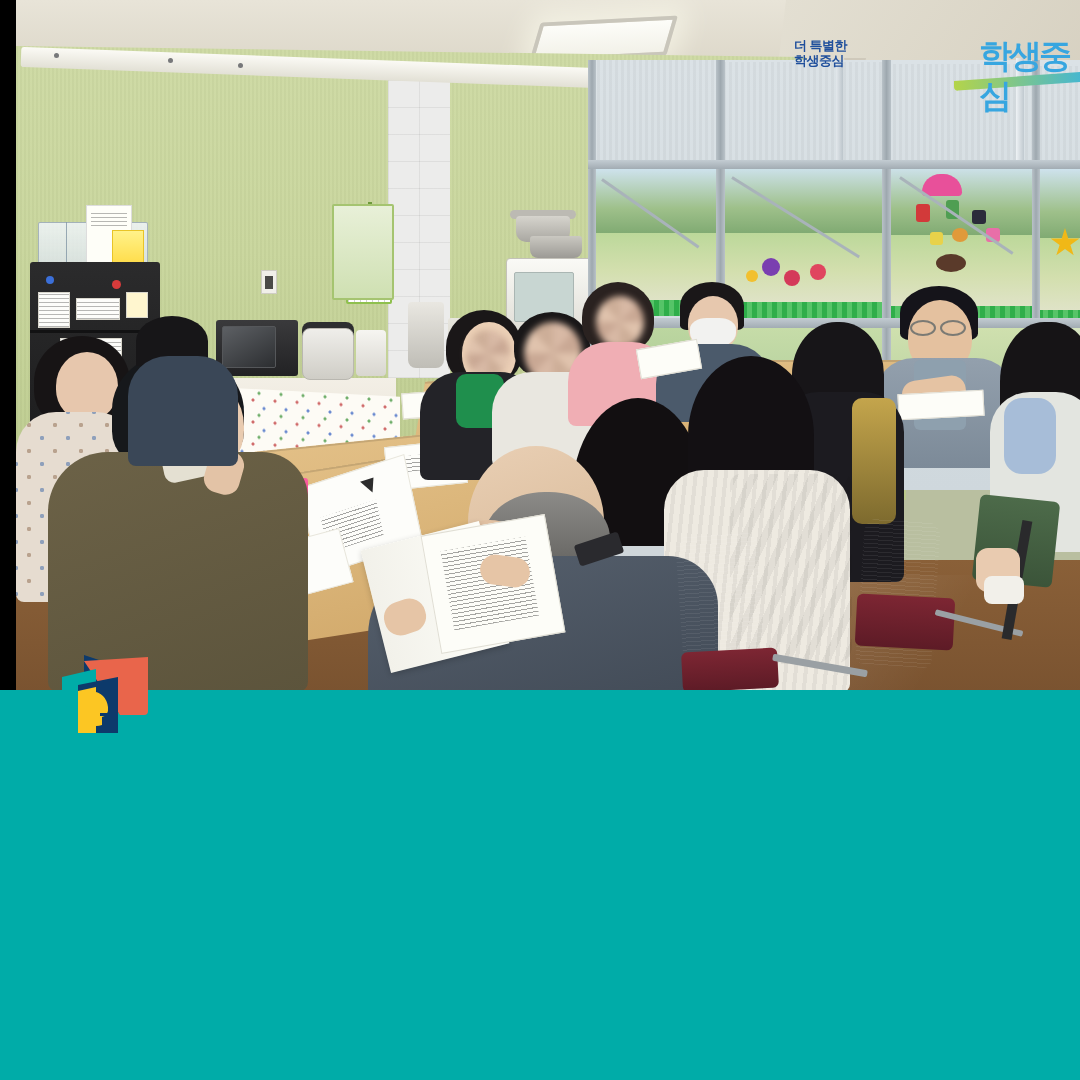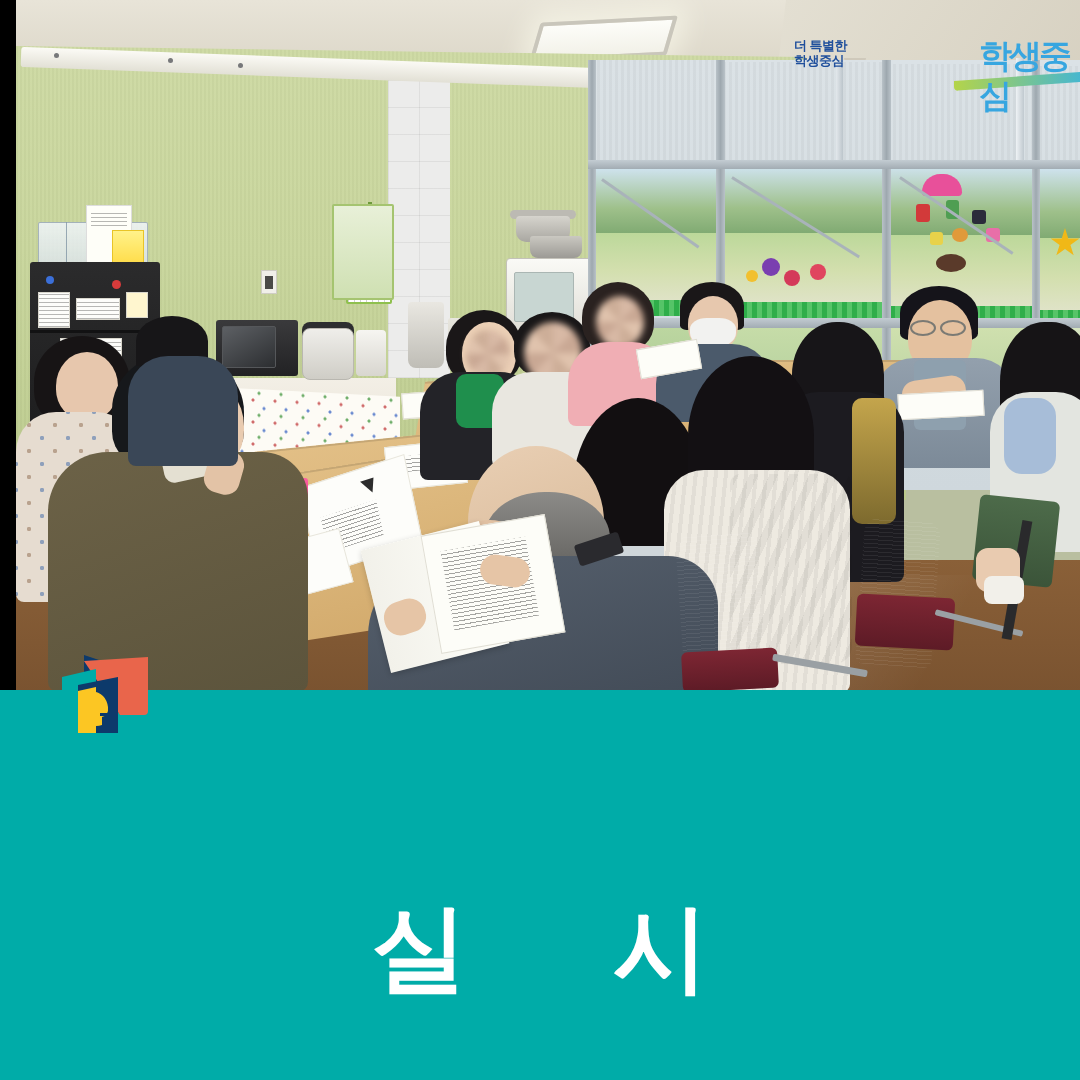--- a/index.html
+++ b/index.html
@@ -468,17 +468,16 @@
         <polygon points="58,12 86,2 86,58 58,58" fill="#0d3a6b" opacity="0"></polygon>
         <path d="M22,6 L86,2 L86,56 Q86,60 82,60 L58,60 Z" fill="#e9654b"></path>
         <polygon points="0,22 34,14 34,58 0,50" fill="#00aca8"></polygon>
         <polygon points="16,30 56,22 56,78 16,78" fill="#0d3a6b"></polygon>
         <path d="M16,36 L34,32 L34,78 L16,78 Z" fill="#fcc623"></path>
         <path d="M30,36 Q44,38 46,52 Q47,60 40,62 L40,70 Q34,72 30,70 Z" fill="#fcc623"></path>
         <rect x="38" y="58" width="9" height="3" fill="#0d3a6b"></rect>
       </svg>
     </div>
 
-    <div id="title-line2">실 시</div>
 
   </div>
 
 </div>
 
 </body></html>

